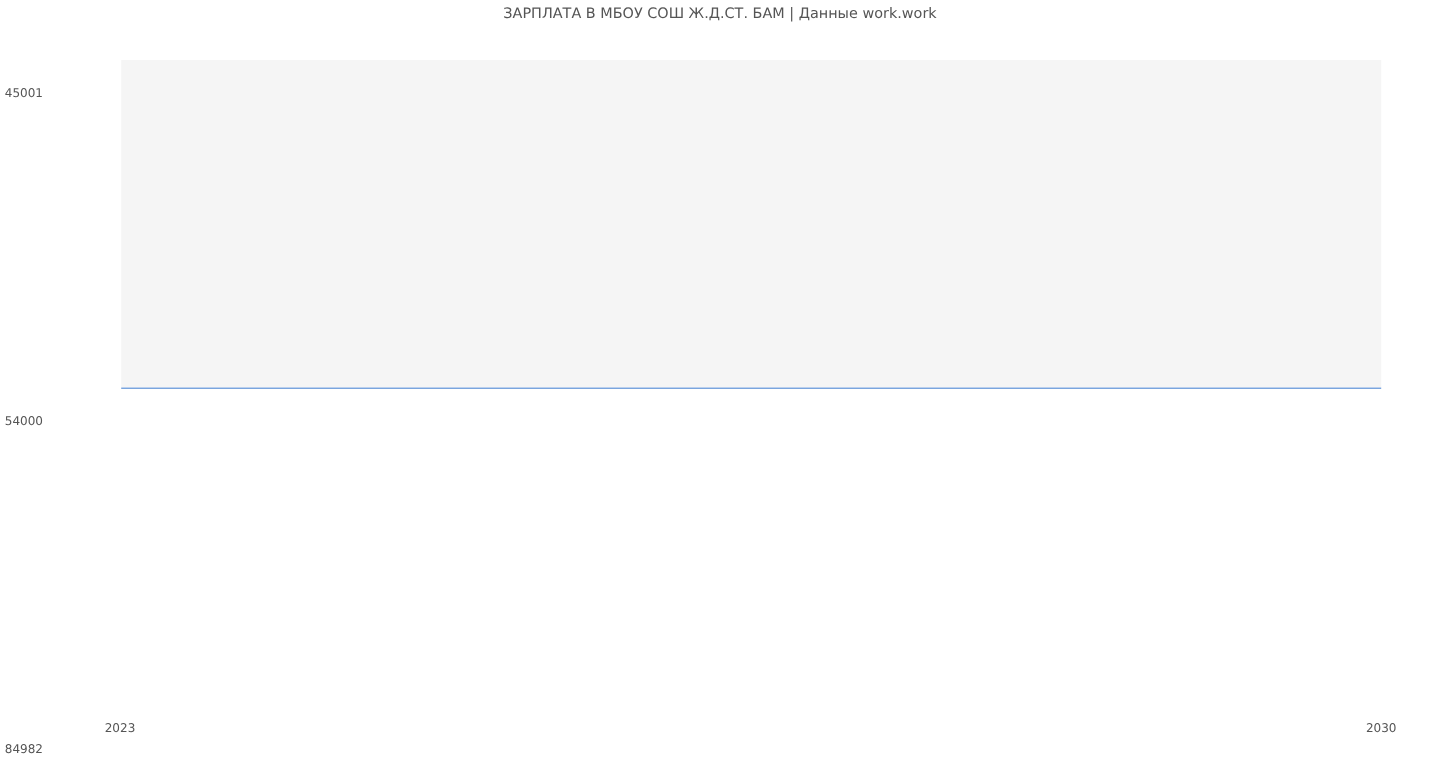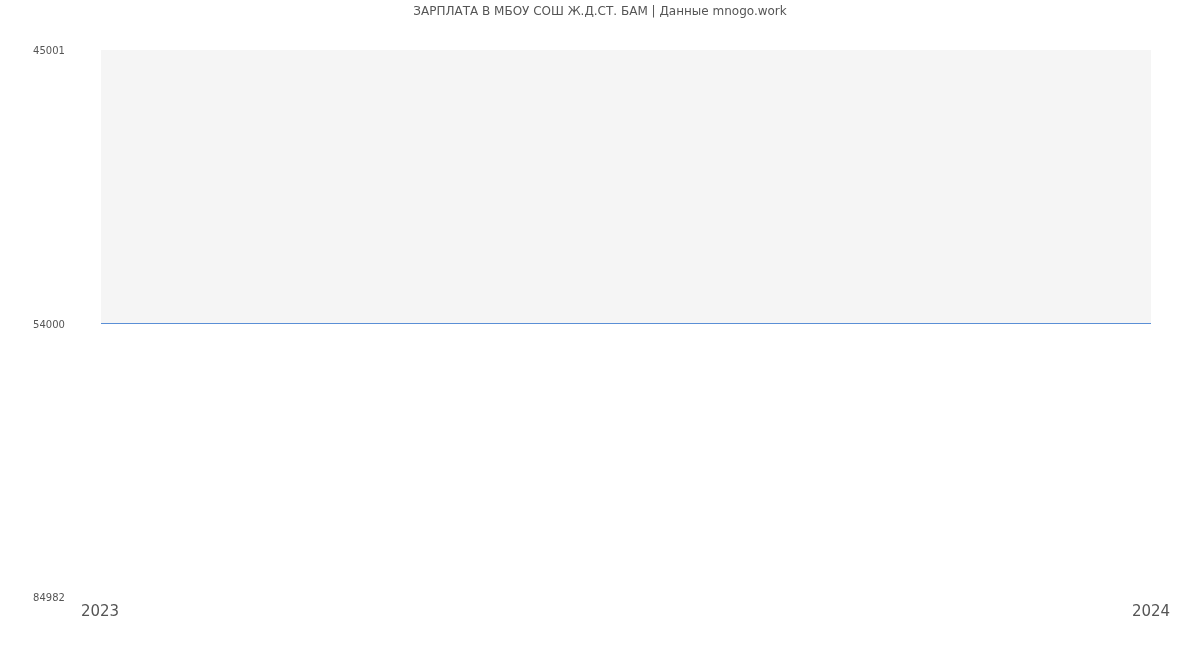--- a/index.html
+++ b/index.html
@@ -69,53 +69,54 @@
     top: 50%;
     width: 100%;
     height: 0;
     border-top: 1.5px solid #5a8fd6;
   }
   
   .ytick {
     position: absolute;
     right: 1106px; 
     width: 90px;
-    text-align: center;
+    text-align: left;
     font-size: 10px;
     color: #555555;
     transform: translateY(-50%);
+    margin-top: 28px;
   }
   .ytick.y-top    { top: 50px; }
   .ytick.y-mid    { top: 323.5px; }
   .ytick.y-bot    { top: 597px; }
   
   .xtick {
     position: absolute;
     top: 602px;
-    font-size: 15px;
+    font-size: 10px;
     color: #555555;
     transform: translateX(-50%);
   }
   .xtick.x-left  { left: 100px; }
   .xtick.x-right { left: 1151px; }
 </style>
 </head>
 <body>
 
 <div class="chart-wrap">
 
-  <div class="title">ЗАРПЛАТА В МБОУ СОШ Ж.Д.СТ. БАМ | Данные mnogo.work</div>
+  <div class="title">ЗАРПЛАТА В МБОУ СОШ Ж.Д.СТ. БАМ | Данные work.work</div>
 
   <div class="ytick y-top">45001</div>
   <div class="ytick y-mid">54000</div>
   <div class="ytick y-bot">84982</div>
 
   <div class="plot-area">
     <div class="bg-upper"></div>
     <div class="bg-lower"></div>
     <div class="gridline-mid"></div>
     <div class="data-line"></div>
   </div>
 
   <div class="xtick x-left">2023</div>
-  <div class="xtick x-right">2024</div>
+  <div class="xtick x-right">2030</div>
 
 </div>
 
 </body></html>

